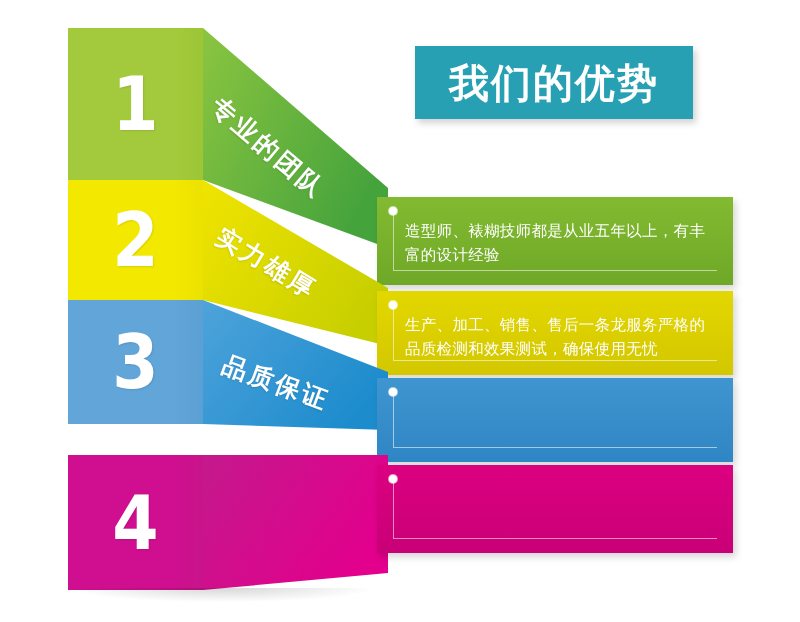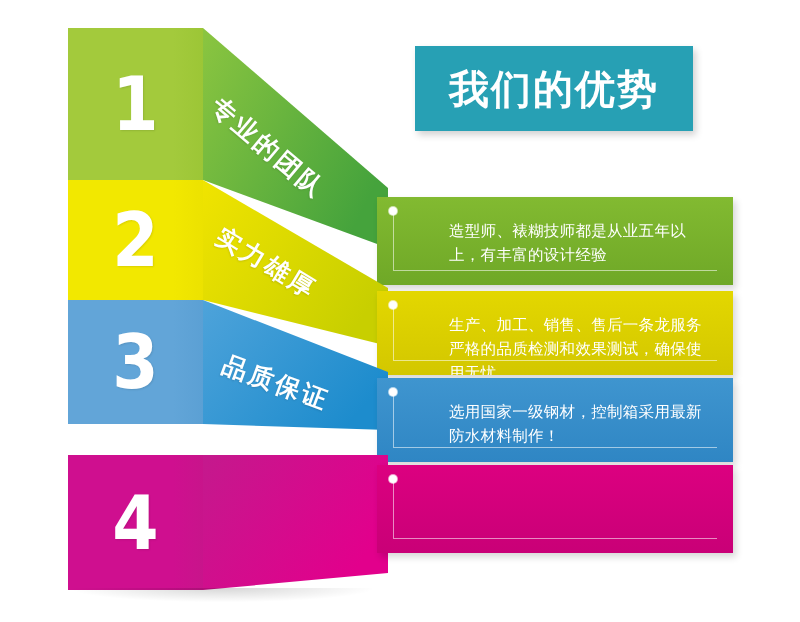--- a/index.html
+++ b/index.html
@@ -8,21 +8,21 @@
     background: #ffffff;
     font-family: "DejaVu Sans", "Liberation Sans", sans-serif;
     overflow: hidden;
   }
   #stage { position: relative; width: 800px; height: 622px; background:#fff; }
 
   
   .title-banner {
     position: absolute;
     left: 415px; top: 46px;
-    width: 278px; height: 85px;
+    width: 278px; height: 73px;
     display: flex; align-items: center; justify-content: center;
     box-shadow: 3px 4px 7px rgba(0,0,0,0.18);
   }
   .title-banner .title-text {
     color: #ffffff;
     font-size: 40px;
     font-weight: 700;
     letter-spacing: 2px;
     line-height: 1;
   }
@@ -87,21 +87,20 @@
     box-shadow: 0 0 0 1px rgba(255,255,255,0.6);
   }
   .panel .panel-text {
     position: absolute;
     left: 28px; top: 22px; right: 20px;
     color: #ffffff;
     font-size: 15.5px;
     line-height: 1.55;
     font-weight: 500;
     letter-spacing: 0.3px;
-    margin-left: 44px;
   }
 
   
   .base-shadow {
     position: absolute;
     left: 72px; top: 588px;
     width: 300px; height: 14px;
     background: radial-gradient(ellipse at 50% 0%, rgba(0,0,0,0.16), rgba(0,0,0,0) 72%);
   }
 </style>
@@ -171,21 +170,20 @@
         <polygon points="0,0 185,72 185,130 0,124" fill="url(#g3)"></polygon>
       </svg>
       <span class="ribbon-label" style="left:26px; top:48px; transform: rotate(20deg); transform-origin: left top;">品质保证</span>
     </div>
     <div class="num-block" style="top:300px; height:124px; background:linear-gradient(90deg,#62a5d8 0%, #62a5d8 78%, #5ba0d4 100%);">
       <span class="num">3</span>
     </div>
     <div class="panel" style="top:378px; height:84px; background:linear-gradient(180deg,#3f95cf,#2f86c4);">
       <div class="panel-inner"></div>
       <span class="dot"></span>
-      <div class="panel-text">选用国家一级钢材，控制箱采用最新防水材料制作！</div>
     </div>
   </div>
 
   <div class="band">
     <div class="ribbon" id="ribbon-4" style="left:203px; top:455px; width:185px; height:140px;">
       <svg width="185" height="140" viewBox="0 0 185 140">
         <defs>
           <linearGradient id="g4" x1="0" y1="0" x2="1" y2="0.5">
             <stop offset="0%" stop-color="#c4198d"></stop>
             <stop offset="100%" stop-color="#e2008c"></stop>

